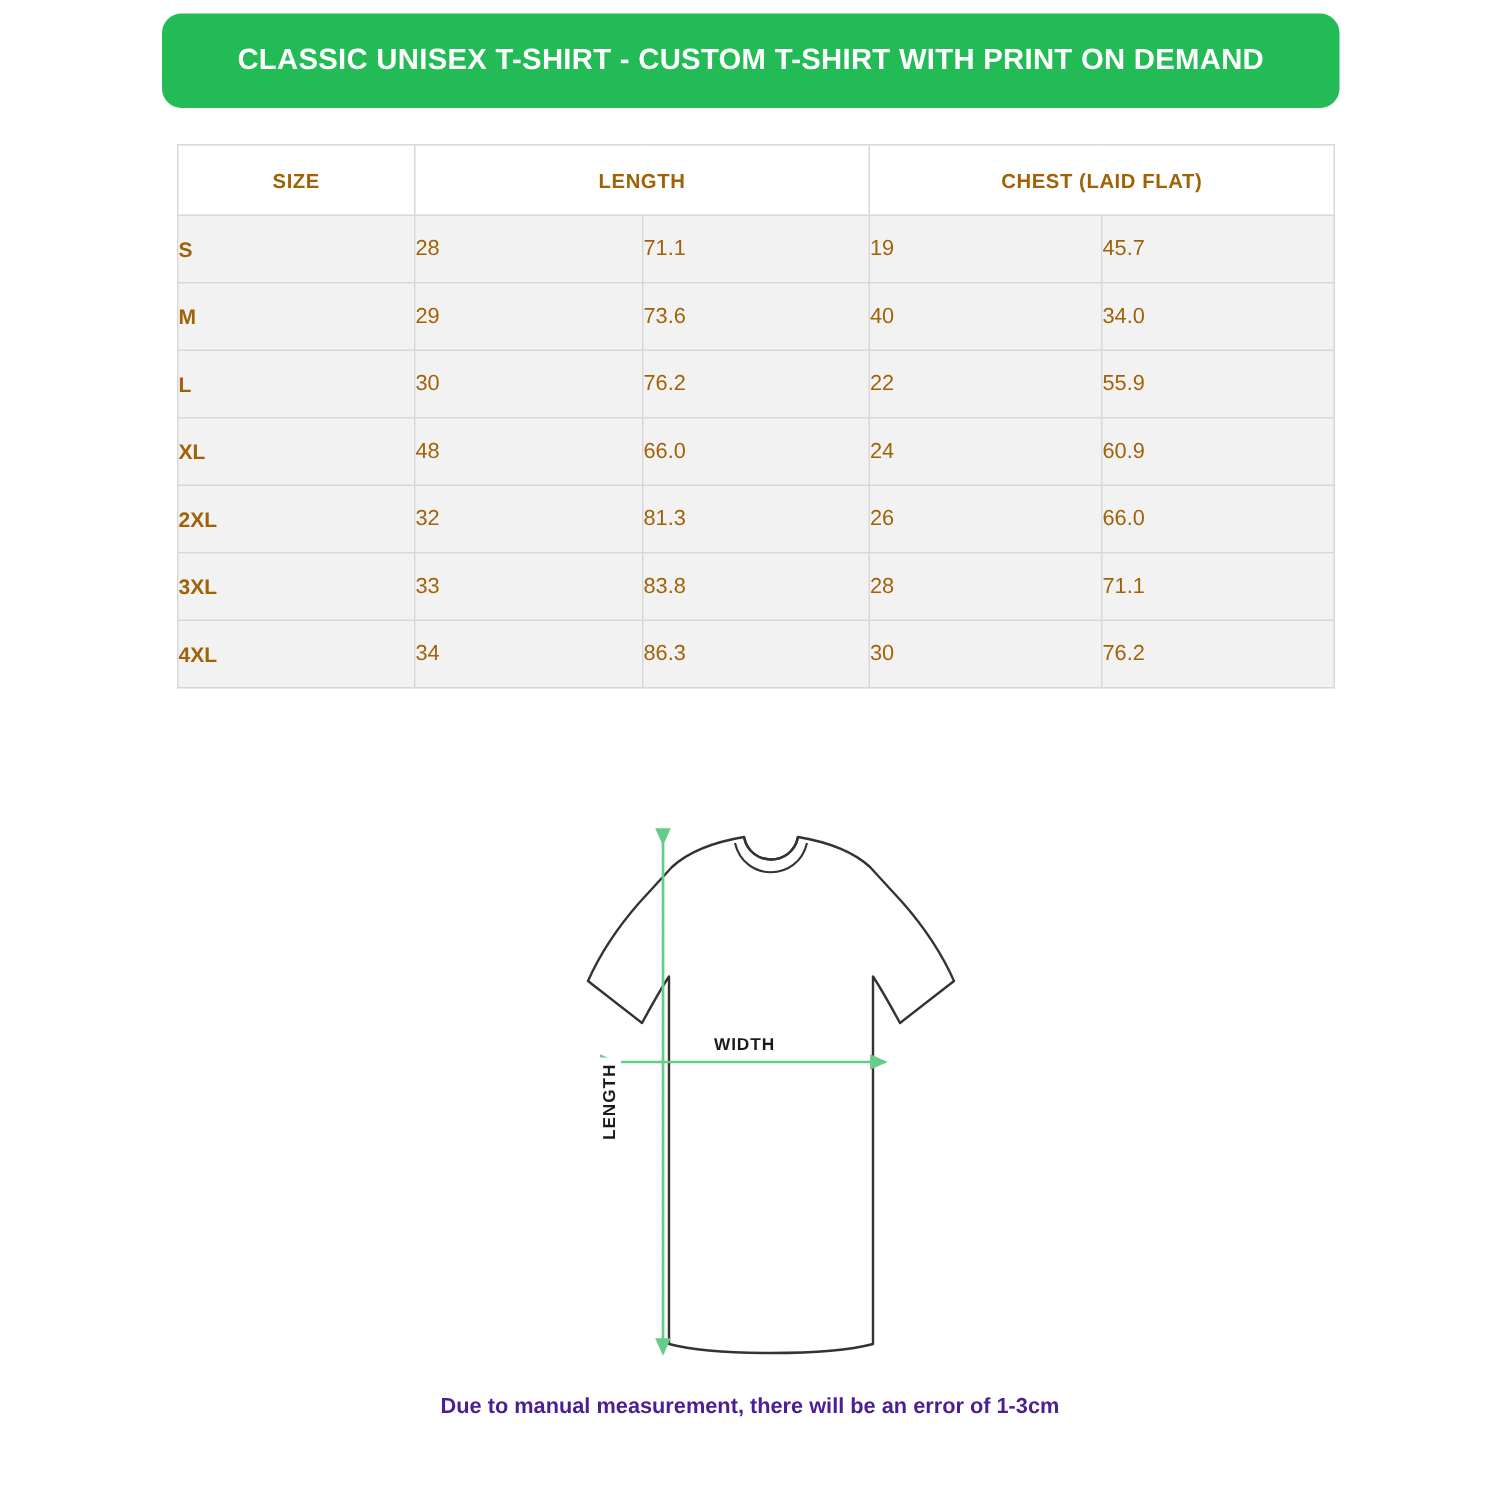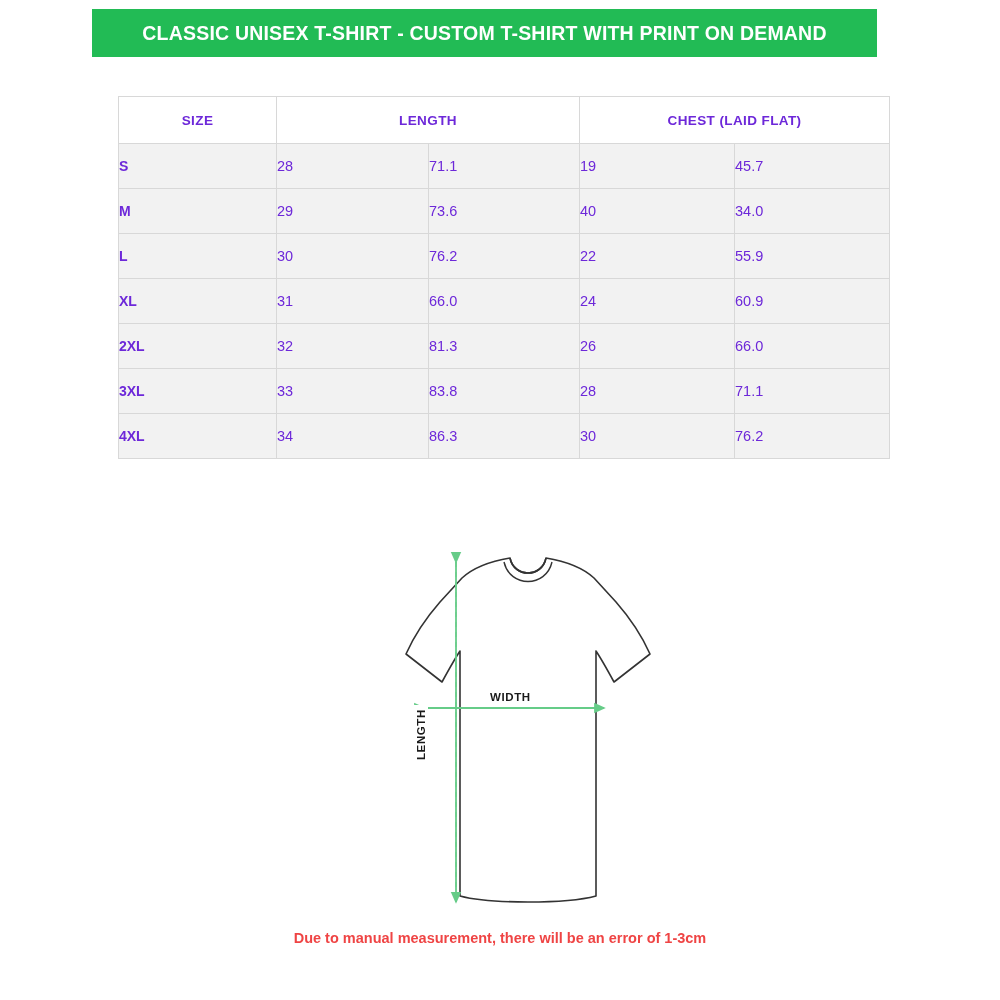--- a/index.html
+++ b/index.html
@@ -15,28 +15,29 @@
     position: relative;
     width: 1000px;
     height: 1000px;
     background: #ffffff;
     overflow: hidden;
   }
 
   
   .header-banner {
     position: absolute;
-    left: 92px;
+    left: 108px;
     top: 9px;
     width: 785px;
-    height: 48px;
+    height: 63px;
     background: #22bb55;
     display: flex;
     align-items: center;
     justify-content: center;
+    border-radius: 13px;
   }
   .header-title {
     color: #ffffff;
     font-size: 19.5px;
     font-weight: bold;
     letter-spacing: 0.2px;
     text-align: center;
     white-space: nowrap;
   }
 
@@ -45,21 +46,21 @@
     position: absolute;
     left: 118px;
     top: 96px;
     width: 771px;
     border-collapse: collapse;
     table-layout: fixed;
   }
   .size-table td, .size-table th {
     border: 1px solid #d8d8d8;
     font-size: 14.5px;
-    color: #6d28d9;
+    color: #a16207;
     padding: 0;
     height: 45px;
     vertical-align: middle;
   }
   .size-table thead th {
     background: #ffffff;
     font-weight: bold;
     font-size: 13.5px;
     letter-spacing: 0.4px;
     height: 47px;
@@ -73,21 +74,21 @@
   }
   .col-size  { width: 158px; }
   .col-len-a { width: 152px; }
   .col-len-b { width: 151px; }
   .col-ch-a  { width: 155px; }
   .col-ch-b  { width: 155px; }
 
   
   .diagram {
     position: absolute;
-    left: 314px;
+    left: 300px;
     top: 536px;
     width: 400px;
     height: 390px;
   }
   .diagram svg { display: block; }
 
   .dim-label {
     position: absolute;
     font-size: 11.5px;
     font-weight: bold;
@@ -107,21 +108,21 @@
     transform-origin: left top;
   }
 
   
   .footer-note {
     position: absolute;
     left: 0;
     top: 930px;
     width: 1000px;
     text-align: center;
-    color: #ef4444;
+    color: #4c1d95;
     font-size: 14.5px;
     font-weight: bold;
   }
 </style>
 </head>
 <body>
 
 <div id="page">
 
   <div class="header-banner">
@@ -160,21 +161,21 @@
       </tr>
       <tr>
         <td class="size-cell">L</td>
         <td>30</td>
         <td>76.2</td>
         <td>22</td>
         <td>55.9</td>
       </tr>
       <tr>
         <td class="size-cell">XL</td>
-        <td>31</td>
+        <td>48</td>
         <td>66.0</td>
         <td>24</td>
         <td>60.9</td>
       </tr>
       <tr>
         <td class="size-cell">2XL</td>
         <td>32</td>
         <td>81.3</td>
         <td>26</td>
         <td>66.0</td>

